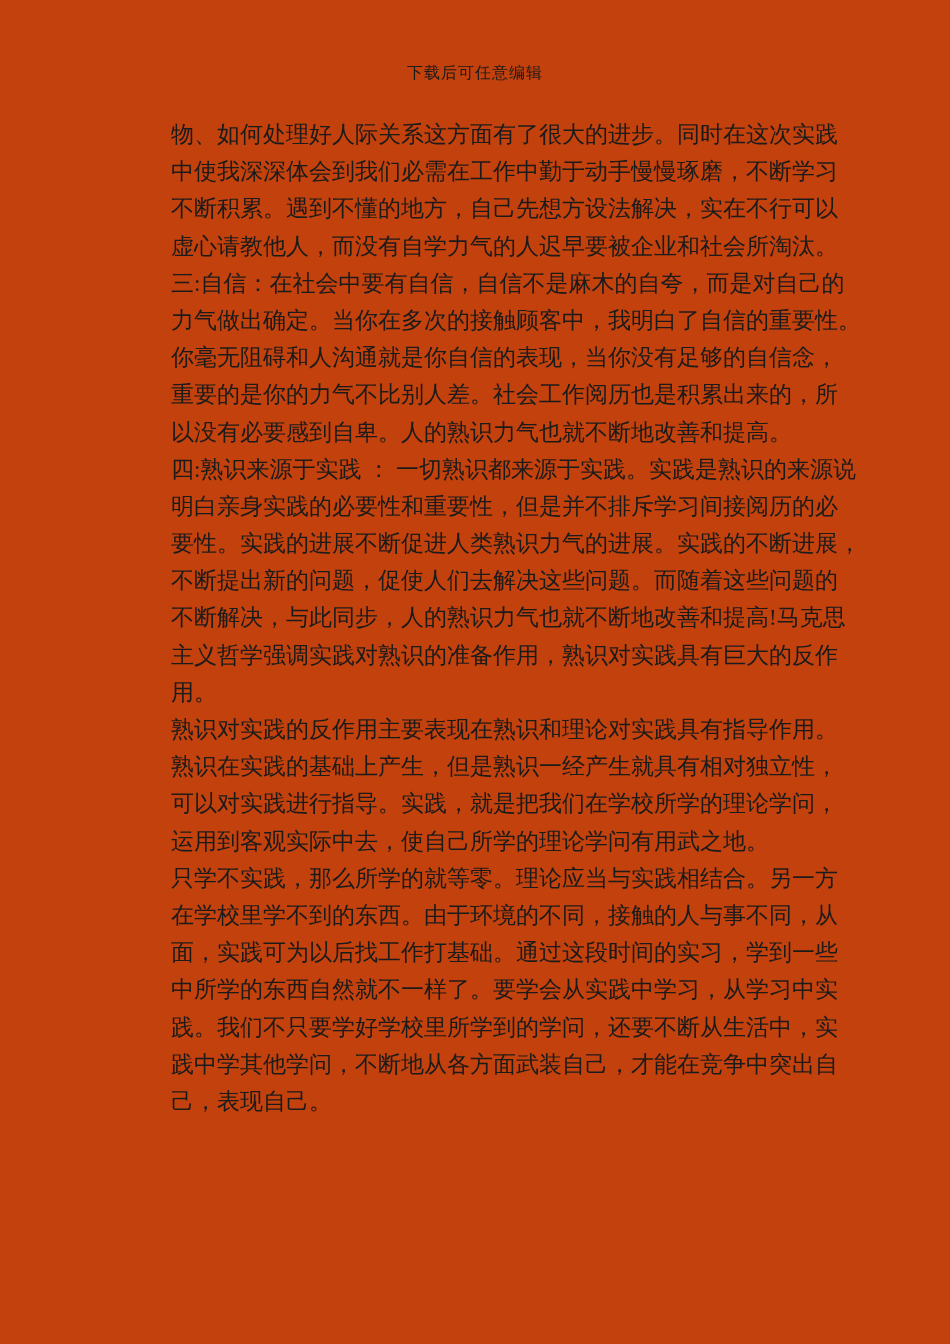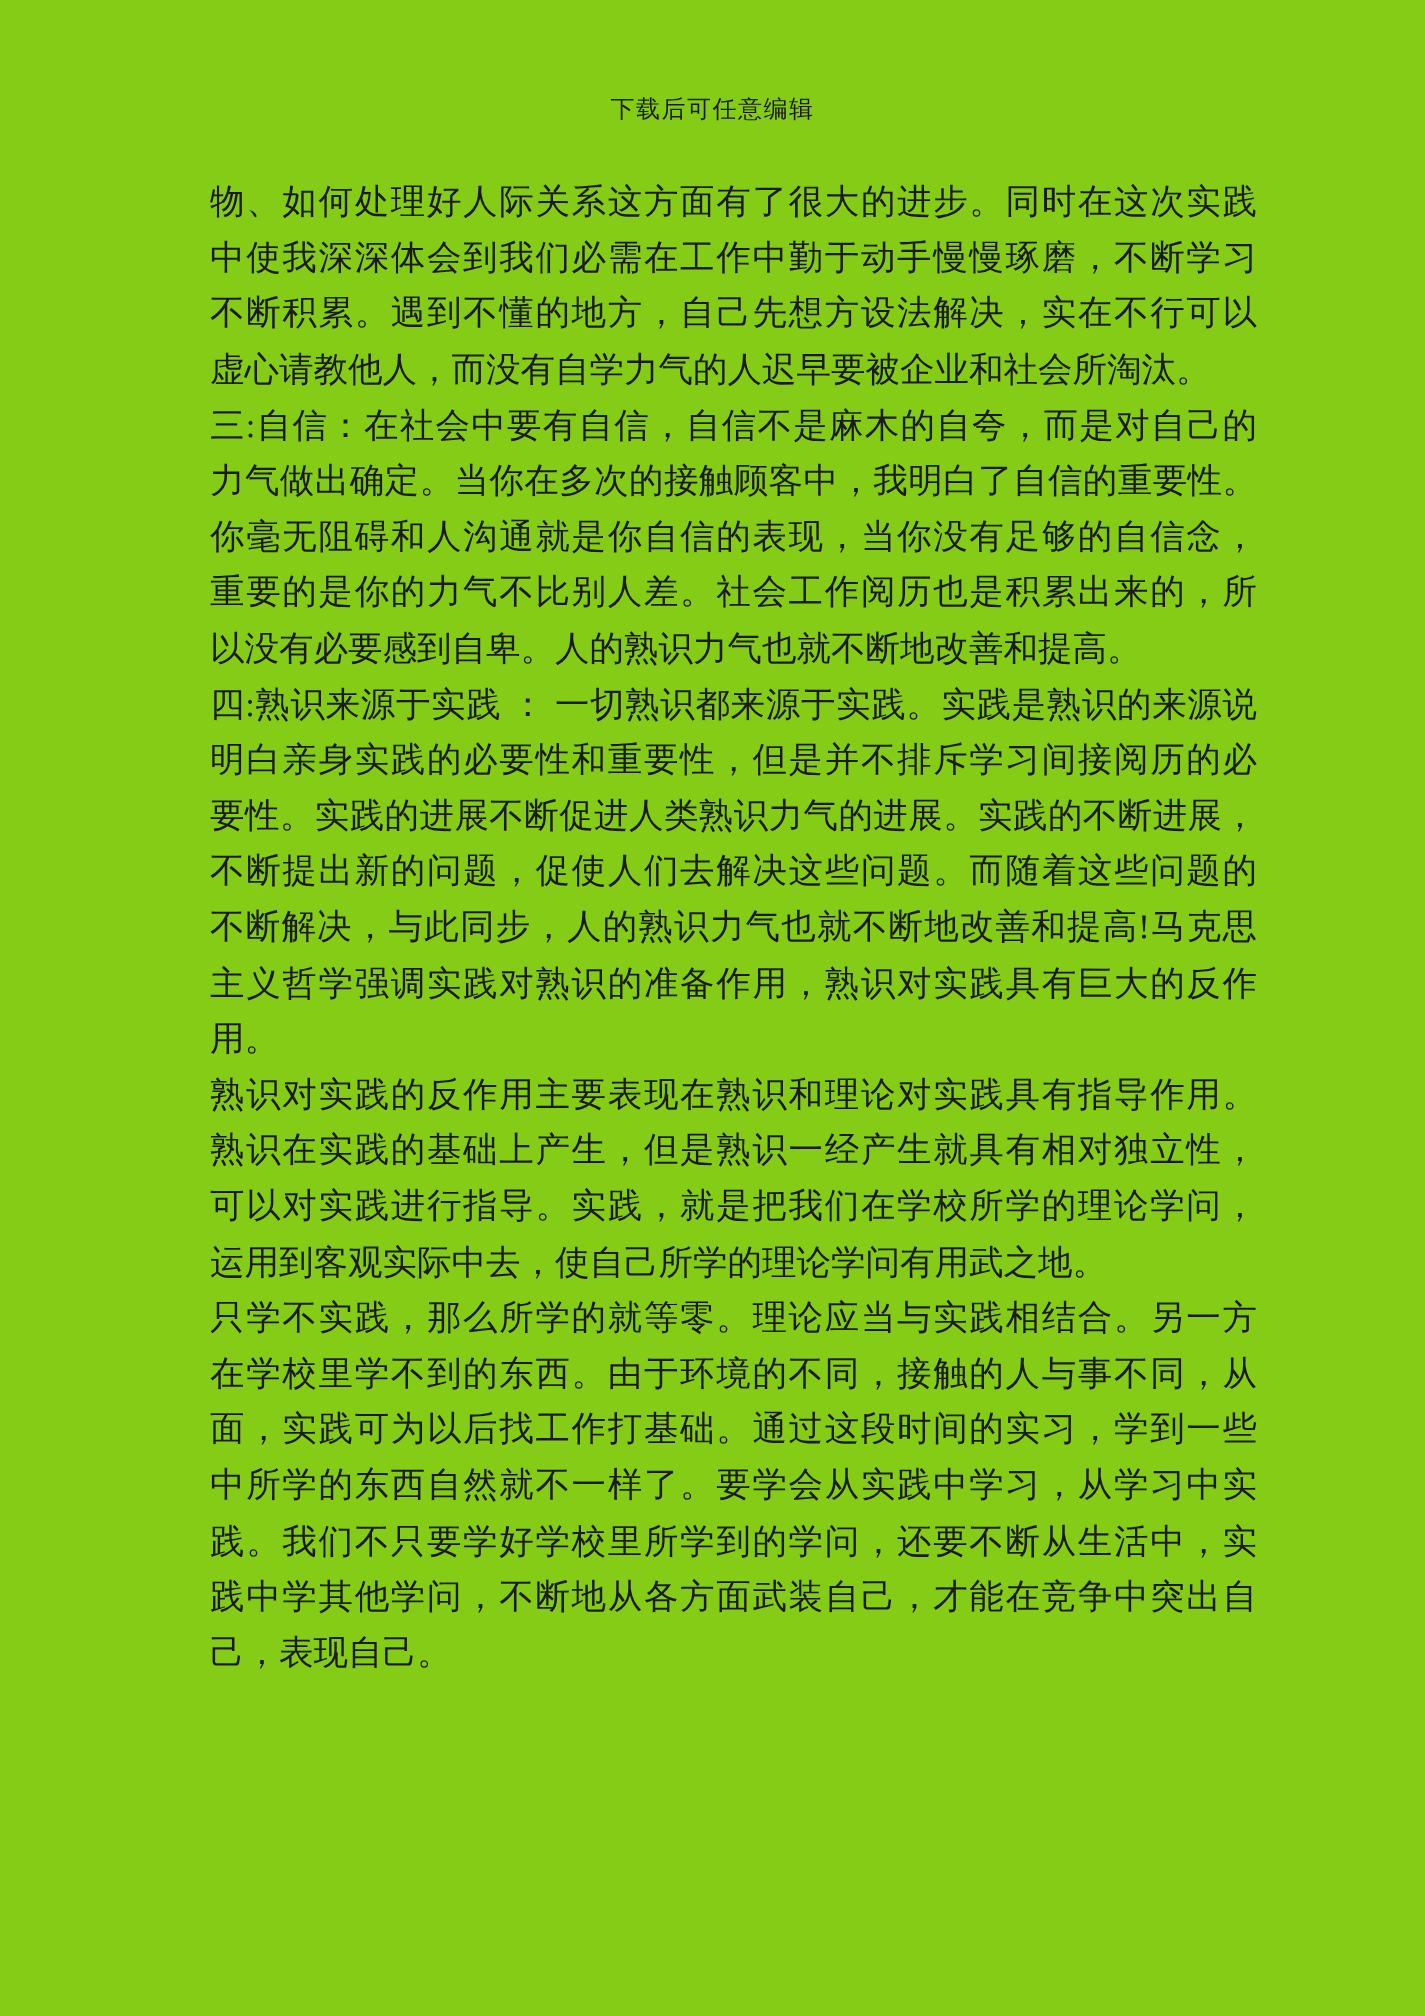--- a/index.html
+++ b/index.html
@@ -1,21 +1,21 @@
 <!DOCTYPE html>
 <html><head>
 <meta charset="utf-8">
 <style>
   * { margin: 0; padding: 0; box-sizing: border-box; }
   html, body { background: #ffffff; }
   .page {
     position: relative;
     width: 950px;
     height: 1344px;
-    background: #84cc16;
+    background: #c2410c;
     overflow: hidden;
     font-family: "Liberation Serif", "DejaVu Serif", serif;
   }
   .watermark {
     position: absolute;
     top: 63px;
     left: 0;
     width: 100%;
     text-align: center;
     font-size: 16px;
@@ -31,20 +31,21 @@
     line-height: 37.2px;
     color: #1b1b1b;
   }
   .paragraph { margin: 0; }
   .line {
     text-align: justify;
     text-align-last: justify;
     white-space: nowrap;
     overflow: visible;
     height: 37.2px;
+    margin-left: 31px;
   }
   .line.last {
     text-align: center;
     text-align-last: left;
   }
 </style>
 </head>
 <body>
 
 <div class="page">

